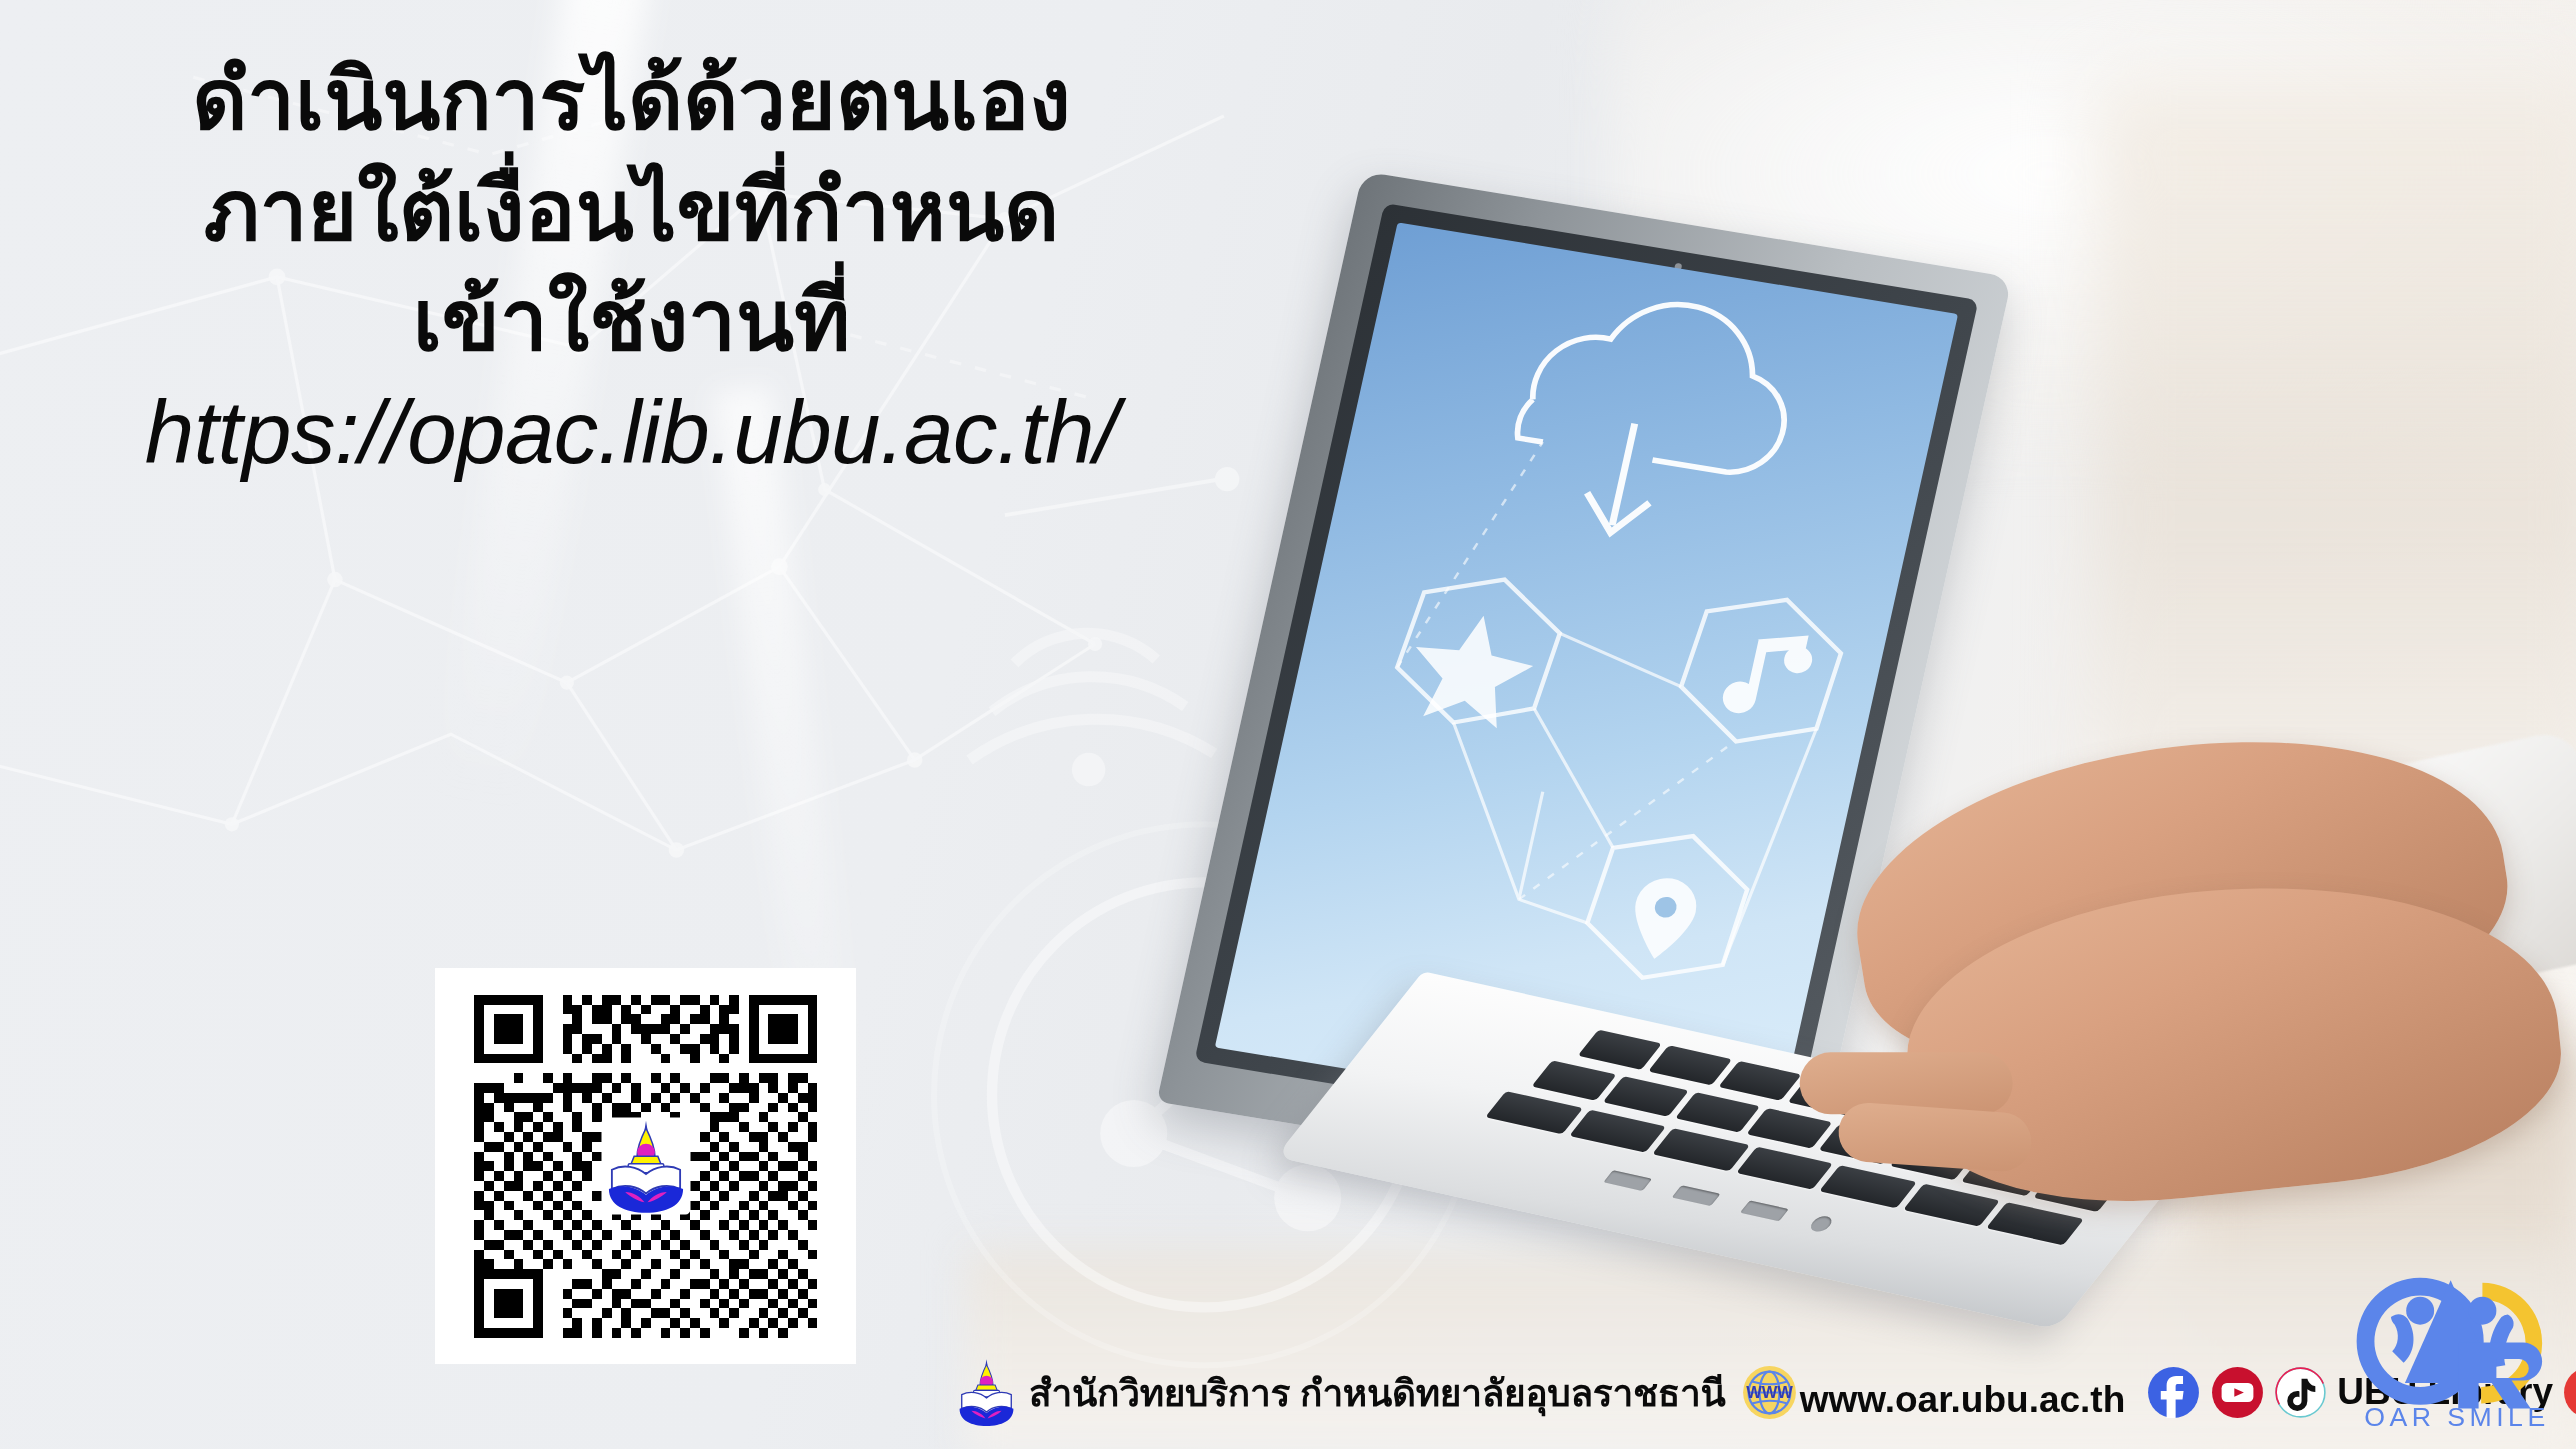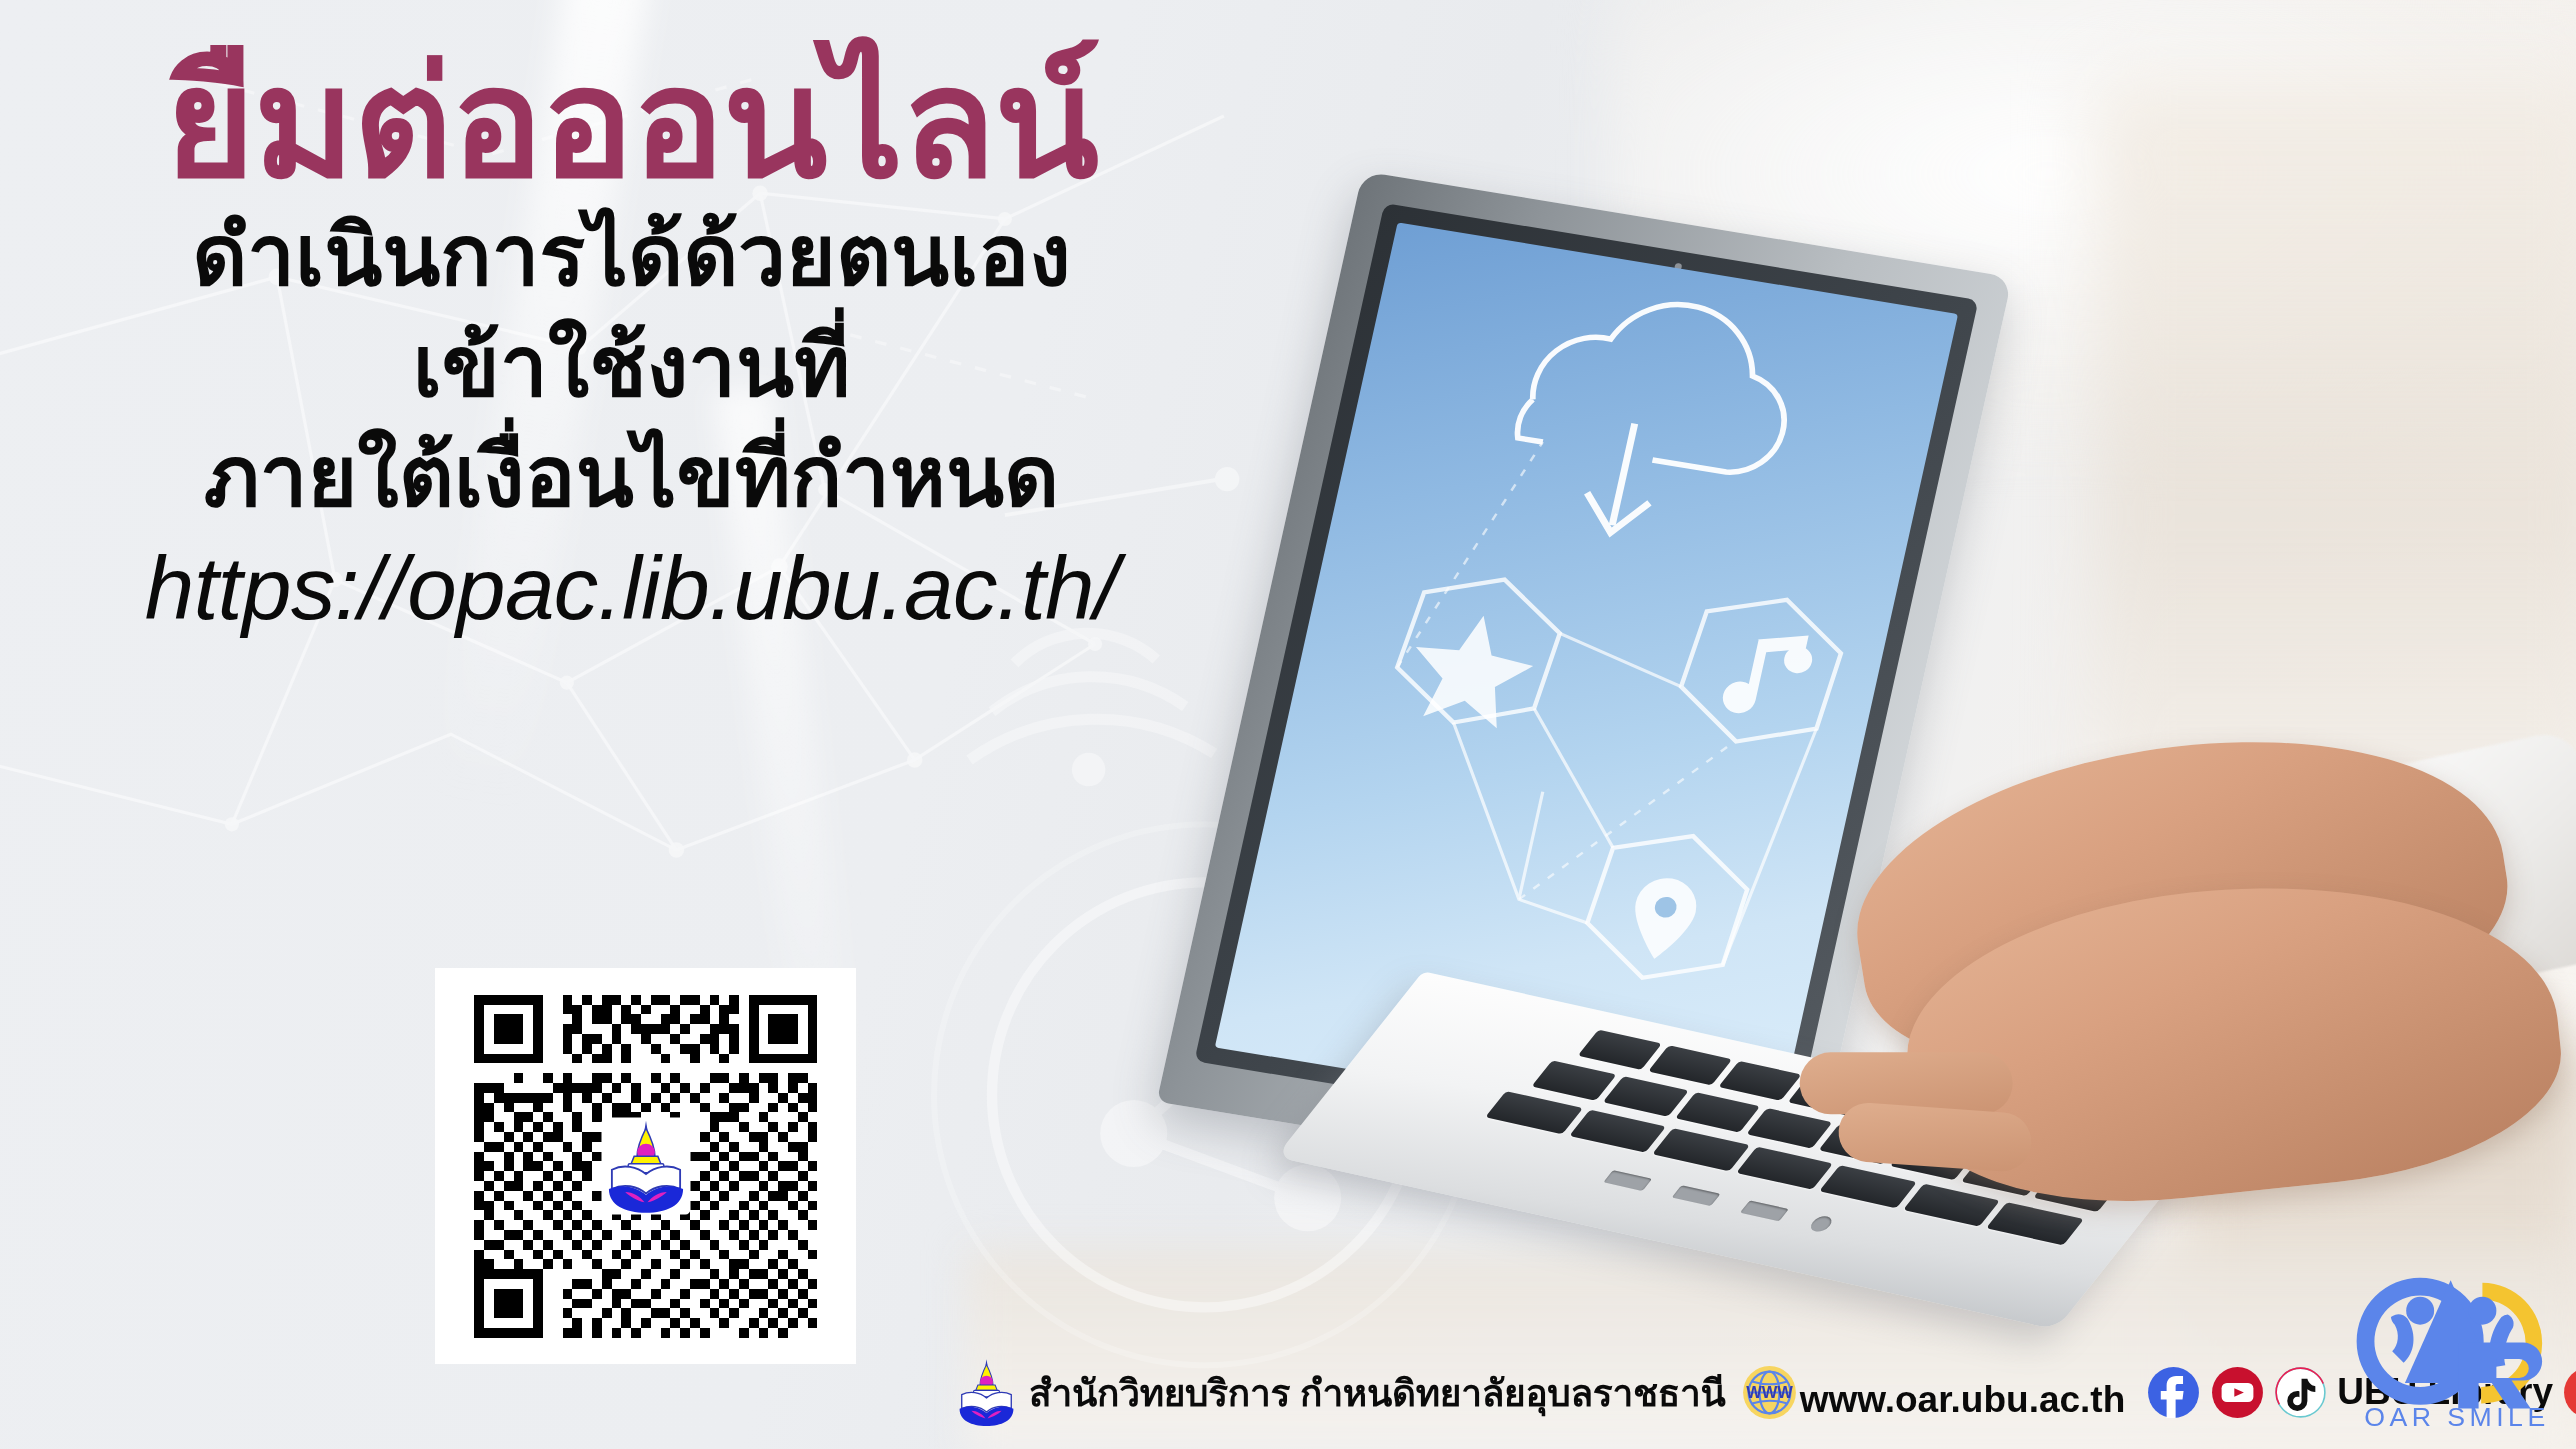--- a/index.html
+++ b/index.html
@@ -291,24 +291,23 @@
   </div>
 
   <div class="sleeve"></div>
   <div class="hand hand-back"></div>
   <div class="hand hand-front">
     <i class="finger" style="left:-110px;top:129px;width:213px;height:62px;transform:rotate(6deg);"></i>
     <i class="finger" style="left:-77px;top:187px;width:193px;height:59px;transform:rotate(10deg);"></i>
   </div>
 
   <div class="txtcol">
-    <div class="headline">ยืมต่อออนไลน์</div>
     <div class="sub">ดำเนินการได้ด้วยตนเอง</div>
+    <div class="sub">ภายใต้เงื่อนไขที่กำหนด</div>
     <div class="sub">เข้าใช้งานที่</div>
-    <div class="sub">ภายใต้เงื่อนไขที่กำหนด</div>
     <div class="url">https://opac.lib.ubu.ac.th/</div>
   </div>
 
   <div class="qrwrap">
     <div class="qr">
       <svg viewBox="0 0 37 37" shape-rendering="crispEdges">
         <rect width="37" height="37" fill="#ffffff"></rect>
         <g fill="#000000">
 
           <rect x="1" y="1" width="7" height="7"></rect>

